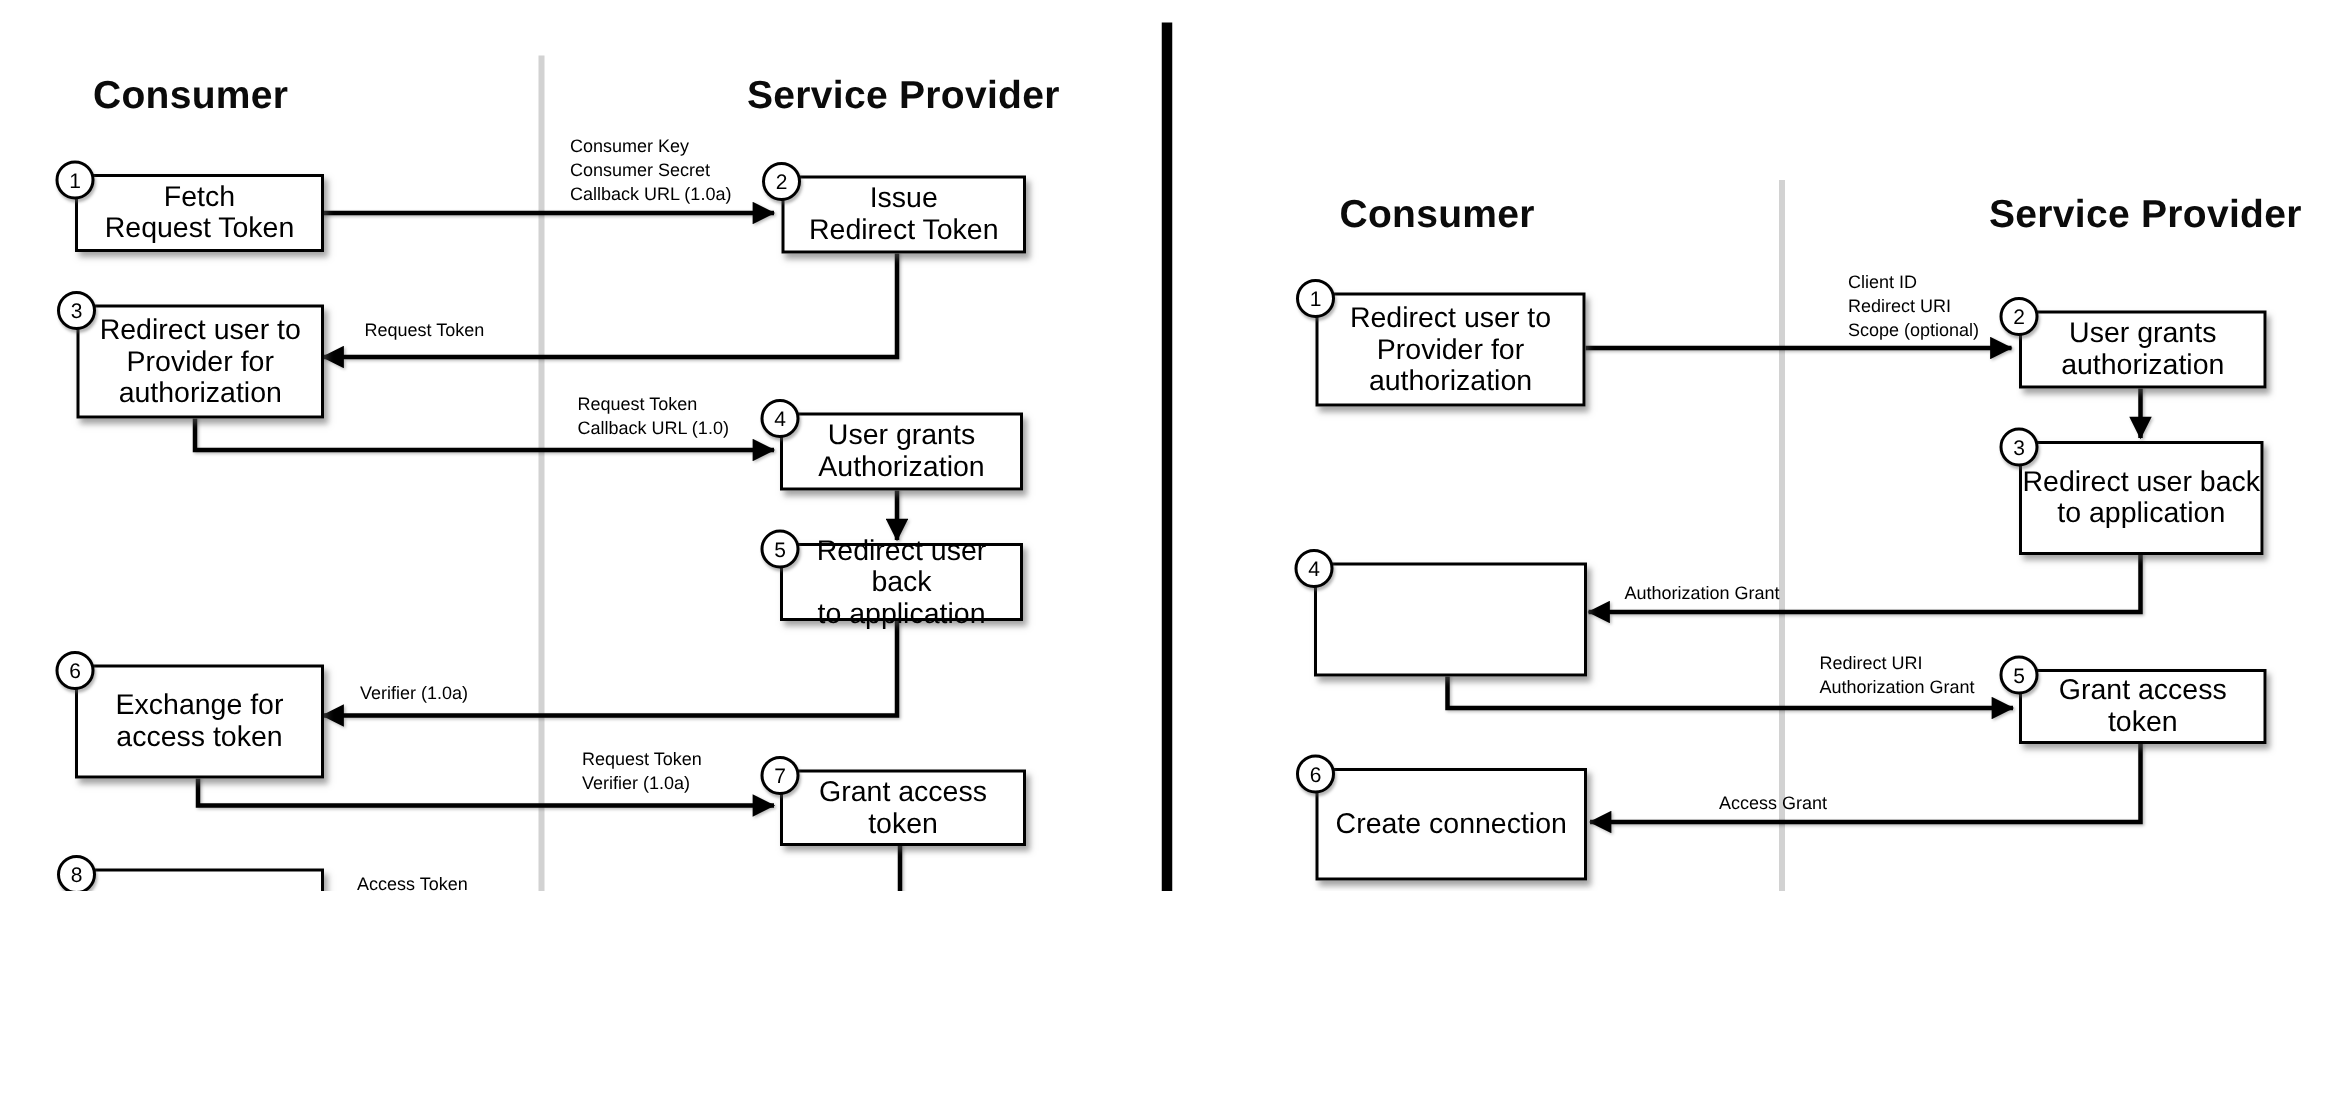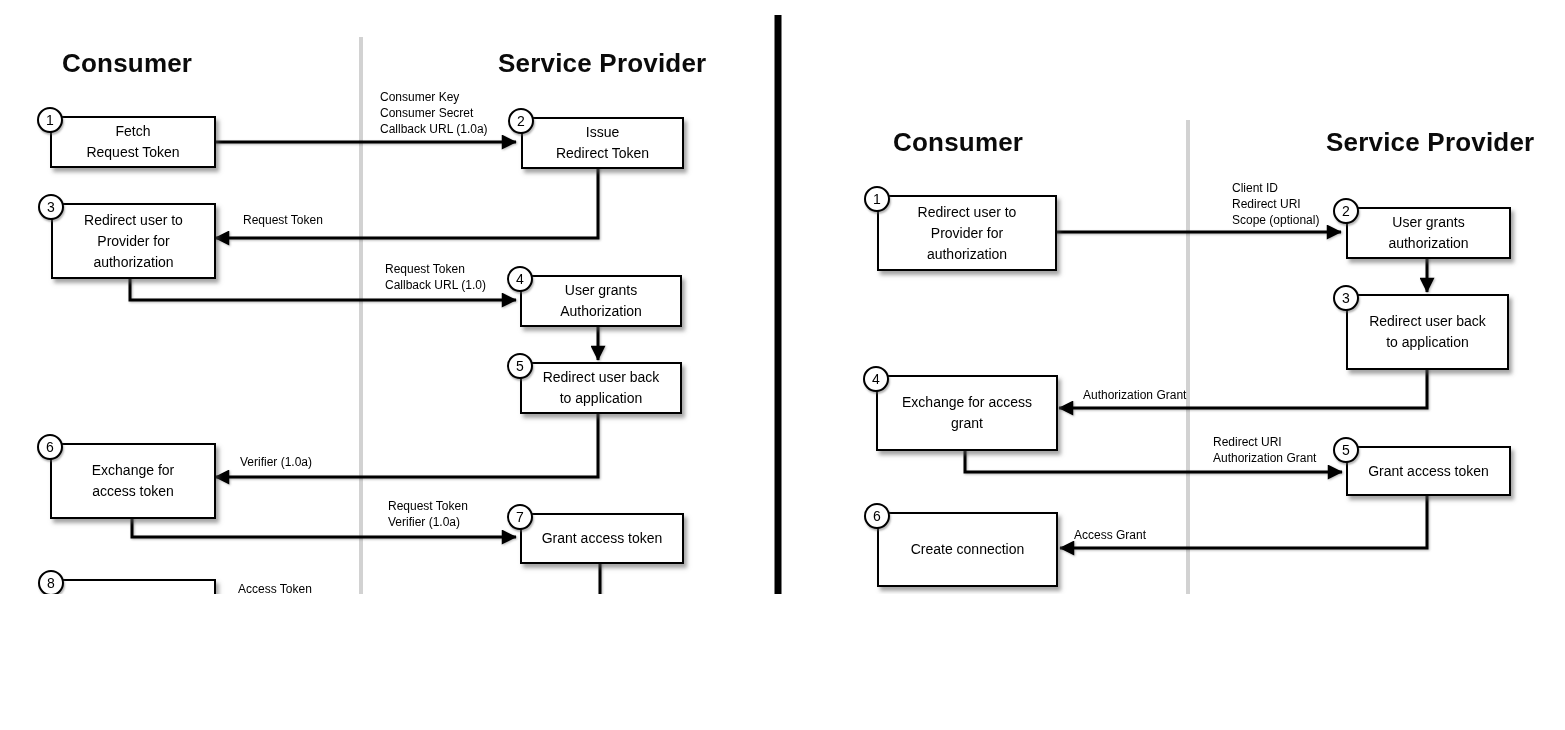--- a/index.html
+++ b/index.html
@@ -10,21 +10,21 @@
   .lane-title{
     position:absolute;font-size:26px;font-weight:bold;color:#0b0b0b;
     white-space:nowrap;letter-spacing:.2px;
   }
   .box{
     position:absolute;background:#fff;border:2px solid #000;
     box-shadow:2.5px 3.5px 4px rgba(90,90,90,.55);
     display:flex;align-items:center;justify-content:center;
   }
   .box-label{
-    white-space:pre-line;text-align:center;font-size:14px;line-height:21px;color:#000;
+    white-space:pre-line;text-align:center;font-size:19px;line-height:21px;color:#000;
   }
   .badge{
     position:absolute;left:-15px;top:-11px;width:26px;height:26px;border-radius:50%;
     background:#fff;border:2px solid #000;box-sizing:border-box;
     display:flex;align-items:center;justify-content:center;
     font-size:14px;box-shadow:1px 2px 2px rgba(90,90,90,.45);z-index:3;
   }
   .alabel{
     position:absolute;font-size:12px;line-height:16px;white-space:pre-line;color:#000;
   }
@@ -122,22 +122,20 @@
     <span class="box-label">User grants
 authorization</span>
   </div>
   <div class="box" style="left:1346px;top:294px;width:159px;height:72px;">
     <span class="badge">3</span>
     <span class="box-label">Redirect user back
 to application</span>
   </div>
   <div class="box" style="left:876px;top:375px;width:178px;height:72px;">
     <span class="badge">4</span>
-    <span class="box-label">Exchange for access
-grant</span>
   </div>
   <div class="box" style="left:1346px;top:446px;width:161px;height:46px;">
     <span class="badge">5</span>
     <span class="box-label">Grant access token</span>
   </div>
   <div class="box" style="left:877px;top:512px;width:177px;height:71px;">
     <span class="badge">6</span>
     <span class="box-label">Create connection</span>
   </div>
 
@@ -151,15 +149,15 @@
   <div class="alabel" style="left:388px;top:498px;">Request Token
 Verifier (1.0a)</div>
   <div class="alabel" style="left:238px;top:581px;">Access Token</div>
 
   <div class="alabel" style="left:1232px;top:180px;">Client ID
 Redirect URI
 Scope (optional)</div>
   <div class="alabel" style="left:1083px;top:387px;">Authorization Grant</div>
   <div class="alabel" style="left:1213px;top:434px;">Redirect URI
 Authorization Grant</div>
-  <div class="alabel" style="left:1074px;top:527px;">Access Grant</div>
+  <div class="alabel" style="left:1146px;top:527px;">Access Grant</div>
 
 </div>
 
 </body></html>

